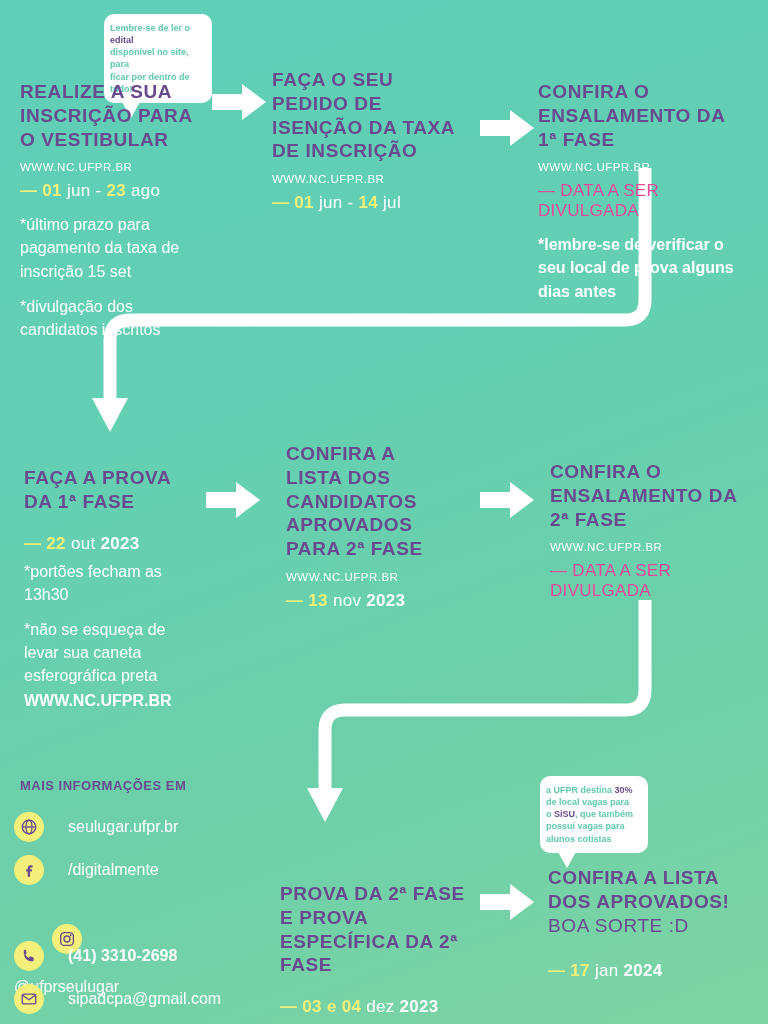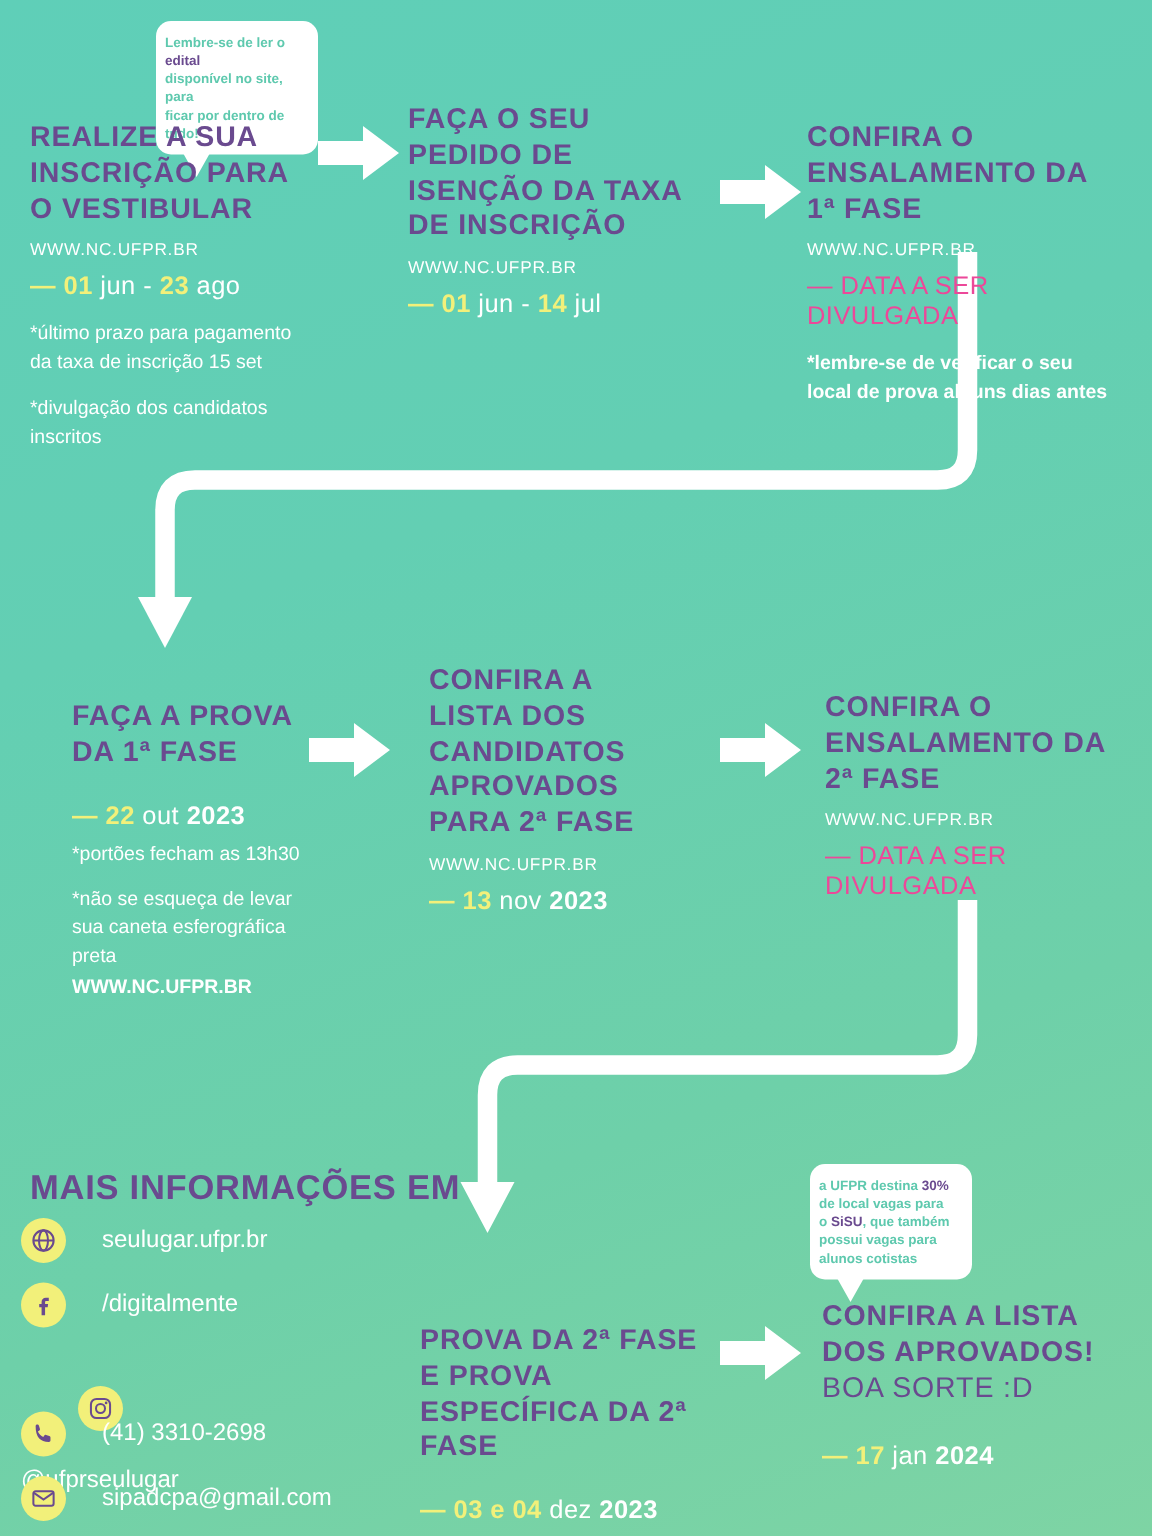--- a/index.html
+++ b/index.html
@@ -41,21 +41,21 @@
     margin-top: 8px;
     color: #ffffff;
     font-weight: bold;
     letter-spacing: 0.3px;
   }
   .date .yl { color: #f2f07a; font-weight: bold; }
   .date .wt { color: #ffffff; font-weight: normal; }
   .date .wtb { color: #ffffff; font-weight: bold; }
   .note {
     color: #ffffff;
-    font-size: 13px;
+    font-size: 16px;
     line-height: 1.45;
     margin-top: 12px;
   }
   .tb-label {
     color: #ec4899;
     font-weight: normal;
   }
 
   
   .box { position: absolute; }
@@ -91,21 +91,21 @@
     left: 18px;
   }
 
   
   .footer-title {
     position: absolute;
     left: 20px;
     top: 778px;
     color: #6a4a8f;
     font-weight: bold;
-    font-size: 23px;
+    font-size: 13px;
     letter-spacing: 0.5px;
   }
   .contact-row {
     position: absolute;
     left: 14px;
     display: flex;
     align-items: center;
     gap: 24px;
   }
   .contact-icon {
@@ -189,21 +189,21 @@
     <div class="step-title">CONFIRA O ENSALAMENTO DA 1ª FASE</div>
     <div class="url">WWW.NC.UFPR.BR</div>
     <div class="date">
       <span class="tb-label">— DATA A SER DIVULGADA</span>
     </div>
     <div class="note" style="font-weight:bold;">
       <span>*lembre-se de verificar o seu local de prova alguns dias antes</span>
     </div>
   </div>
 
-  <div class="box" style="left:48px; top:466px; width:160px;">
+  <div class="box" style="left:24px; top:466px; width:160px;">
     <div class="step-title">FAÇA A PROVA DA 1ª FASE</div>
     <div class="date" style="margin-top:20px;">
       <span class="yl">—</span>
       <span class="yl">22</span>
       <span class="wt">out</span>
       <span class="wtb">2023</span>
     </div>
     <div class="note" style="margin-top:6px;">*portões fecham as 13h30</div>
     <div class="note">*não se esqueça de levar sua caneta esferográfica preta</div>
     <div class="note" style="margin-top:2px; font-weight:bold;">WWW.NC.UFPR.BR</div>
@@ -301,21 +301,21 @@
     <span class="contact-icon">
       <svg width="18" height="18" viewBox="0 0 24 24" fill="none" stroke="#6a4a8f" stroke-width="1.8">
         <rect x="3.5" y="3.5" width="17" height="17" rx="5"></rect>
           <circle cx="12" cy="12" r="4"></circle>
           <circle cx="17" cy="7" r="1.2" fill="#6a4a8f" stroke="none"></circle>
       </svg>
     </span>
     <span class="contact-text">@ufprseulugar</span>
   </div>
 
-  <div class="contact-row" style="top:941px;">
+  <div class="contact-row" style="top:941px;font-weight:bold;">
     <span class="contact-icon">
       <svg width="18" height="18" viewBox="0 0 24 24" fill="#6a4a8f">
         <path d="M6.6 3.5c.6 0 1.1.4 1.3 1l.9 2.9c.2.6 0 1.2-.5 1.5l-1.3.9c1 2.1 2.7 3.8 4.8 4.8l.9-1.3c.4-.5 1-.7 1.6-.5l2.9.9c.6.2 1 .7 1 1.3v2.6c0 .8-.6 1.4-1.4 1.4C9.1 19 5 14.9 5 4.9c0-.8.6-1.4 1.4-1.4z"></path>
       </svg>
     </span>
     <span class="contact-text">(41) 3310-2698</span>
   </div>
 
   <div class="contact-row" style="top:984px;">
     <span class="contact-icon">

